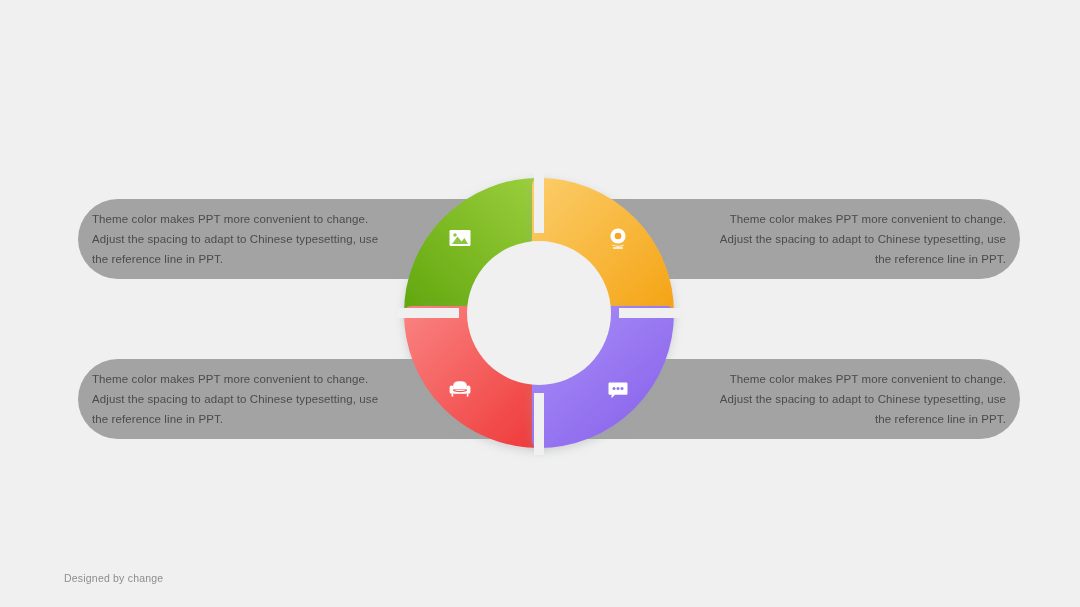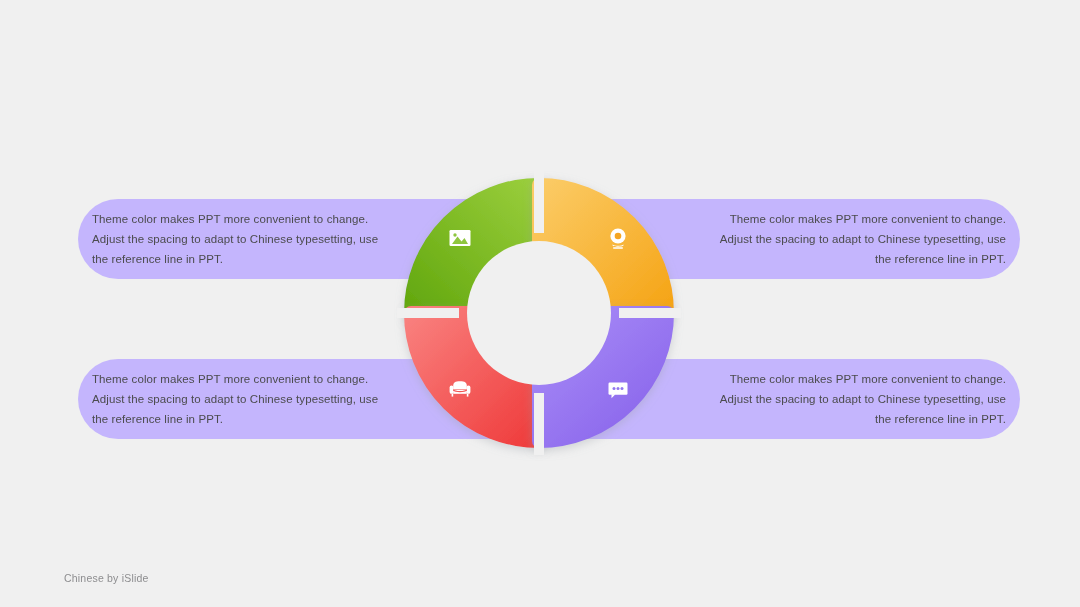--- a/index.html
+++ b/index.html
@@ -17,21 +17,21 @@
 
   #slide {
     position: absolute;
     inset: 0;
     background: #f0f0f0;
   }
 
   
   .panel {
     position: absolute;
-    background: #c4b5fd;
+    background: #a3a3a3;
     border-radius: 100px;
     box-sizing: border-box;
     display: flex;
     flex-direction: column;
     justify-content: center;
   }
   .panel.left  { left: 78px;  width: 452px; }
   .panel.right { left: 548px; width: 472px; }
   .panel.row-top    { top: 199px; height: 80px; }
   .panel.row-bottom { top: 359px; height: 80px; }
@@ -212,15 +212,15 @@
       <svg width="26" height="26" viewBox="0 0 26 26">
         <rect x="3.5" y="6.5" width="19" height="12.2" rx="1.2" fill="#ffffff"></rect>
         <path d="M6.5 18.3 L6.5 22.2 L10.4 18.3 Z" fill="#ffffff"></path>
         <circle cx="9" cy="12.6" r="1.5" fill="#9277f0"></circle>
         <circle cx="13" cy="12.6" r="1.5" fill="#9277f0"></circle>
         <circle cx="17" cy="12.6" r="1.5" fill="#9277f0"></circle>
       </svg>
     </div>
   </div>
 
-  <div id="footer">Chinese by iSlide</div>
+  <div id="footer">Designed by change</div>
 
 </div>
 
 </body></html>

